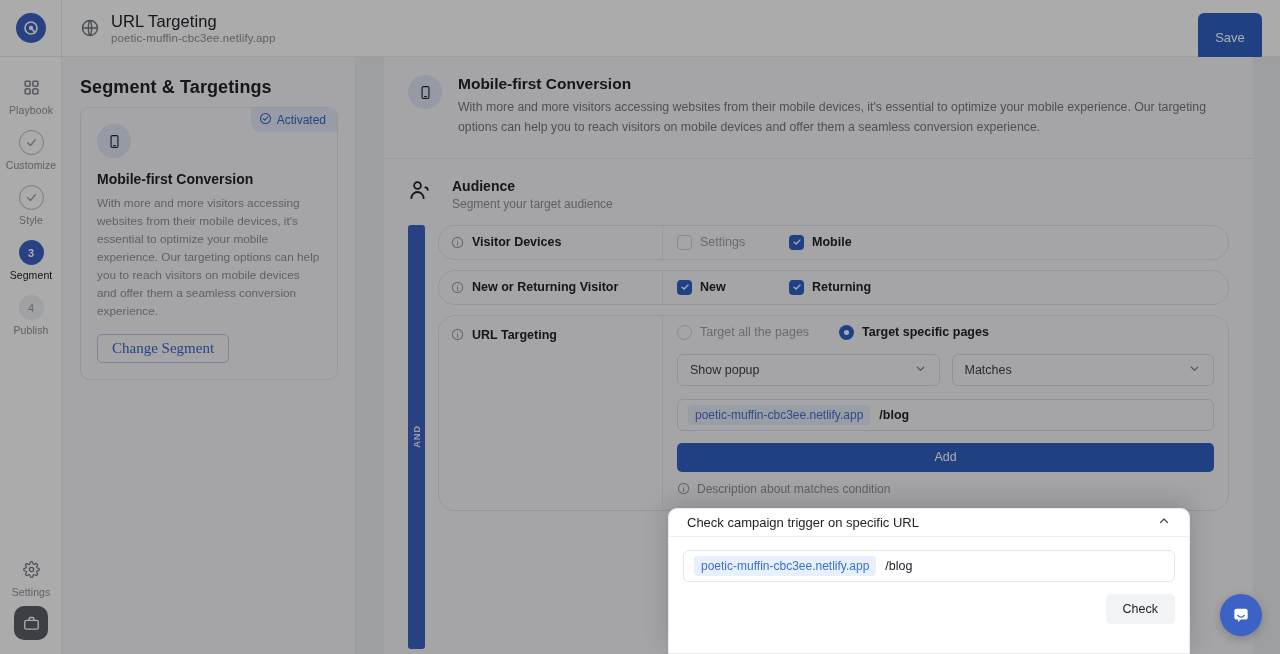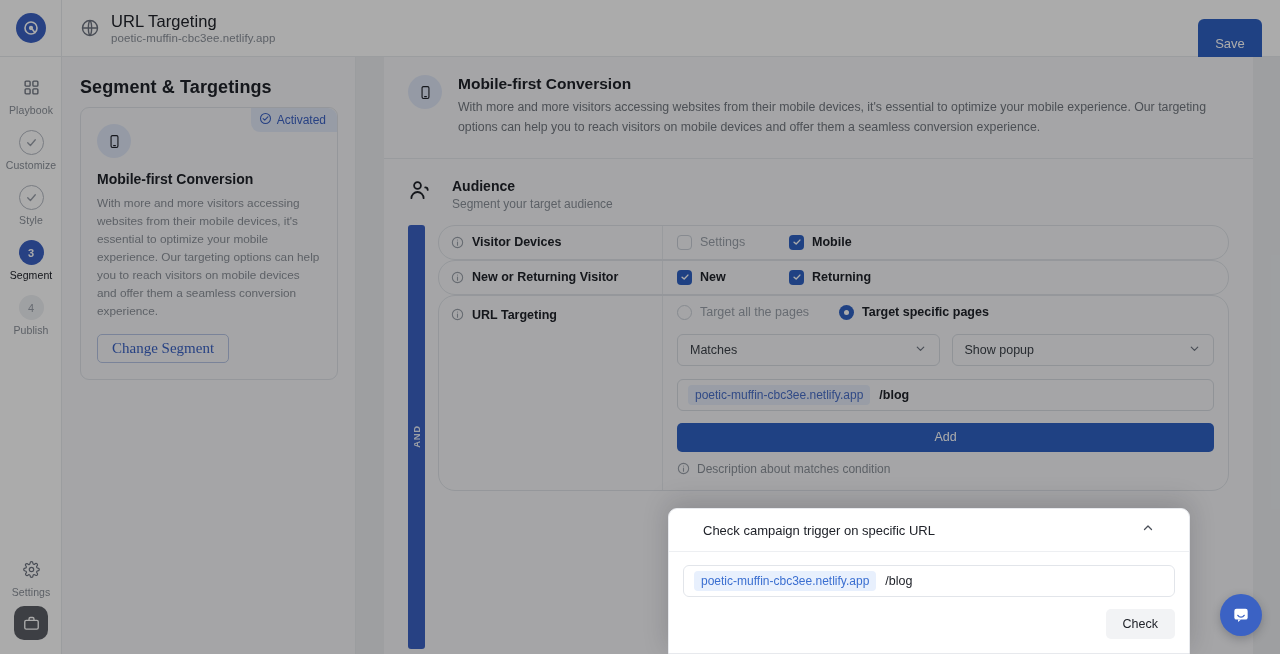--- a/index.html
+++ b/index.html
@@ -44,21 +44,21 @@
   .brand-logo svg { display: block; }
   .topbar-title-wrap {
     display: flex; align-items: center; gap: 11px;
     margin-left: 18px;
   }
   .globe-ico { width: 20px; height: 20px; display: block; color: #6e7480; }
   .topbar-texts { display: flex; flex-direction: column; gap: 1px; }
   .topbar-title { font-size: 16.5px; color: #20232a; letter-spacing: .1px; }
   .topbar-sub { font-size: 11.5px; color: #8a9099; letter-spacing: .1px; }
   .save-btn {
-    position: absolute; right: 18px; top: 19px;
+    position: absolute; right: 18px; top: 13px;
     width: 64px; height: 48px; border-radius: 6px;
     background: #2f62c4; color: #fff;
     font-size: 13px; border: none; cursor: pointer;
     display: flex; align-items: center; justify-content: center;
   }
 
   
   .rail {
     position: absolute; top: 57px; left: 0;
     width: 62px; height: 597px;
@@ -197,21 +197,21 @@
     display: flex; align-items: center; justify-content: center;
   }
   .and-bar span {
     transform: rotate(-90deg);
     font-size: 9.5px; font-weight: 700; color: #e8edf8;
     letter-spacing: .6px;
   }
   .cond-row {
     background: #f6f7f9;
     border: 1px solid #dfe2e8; border-radius: 17px;
-    margin-bottom: 0;
+    margin-bottom: 10px;
     display: flex; align-items: stretch;
     min-height: 34px;
   }
   .cond-left {
     width: 224px; flex: 0 0 224px;
     display: flex; align-items: center; gap: 8px;
     padding: 9px 12px;
     border-right: 1px solid #e4e7ec;
   }
   .cond-name { font-size: 12.5px; font-weight: 700; color: #20232a; }
@@ -273,21 +273,21 @@
     left: 668px; top: 508px;
     width: 522px; height: 146px;
     background: #fff;
     border: 1px solid #e7e9ed;
     border-radius: 9px 9px 0 0;
     box-shadow: 0 -6px 26px rgba(20,24,35,0.18);
     z-index: 100;
     overflow: hidden;
   }
   .cm-head {
-    height: 43px; padding: 0 34px;
+    height: 28px; padding: 0 18px;
     display: flex; align-items: center; justify-content: space-between;
     border-bottom: 1px solid #edeff2; cursor: pointer;
   }
   .cm-head-title { font-size: 13px; color: #20232a; }
   .cm-body { padding: 13px 14px 0 14px; }
   .cm-input {
     height: 32px;
     background: #fff; border: 1px solid #e2e5ea; border-radius: 6px;
     display: flex; align-items: center; gap: 9px; padding: 0 10px;
     cursor: text;
@@ -547,29 +547,29 @@
                 <label class="opt wide">
                   <span class="rb on"></span>
                   <span class="opt-label">Target specific pages</span>
                 </label>
               </div>
             </div>
 
             <div class="url-body">
               <div class="selects">
                 <div class="sel">
-                  <span>Matches</span>
+                  <span>Show popup</span>
                   <span>
                     <svg width="13" height="13" viewBox="0 0 24 24" fill="none" stroke="#6e7480" stroke-width="2.2" stroke-linecap="round" stroke-linejoin="round">
                         <path d="M6 9.5 L12 15.5 L18 9.5"></path>
                       </svg>
                   </span>
                 </div>
                 <div class="sel">
-                  <span>Show popup</span>
+                  <span>Matches</span>
                   <span>
                     <svg width="13" height="13" viewBox="0 0 24 24" fill="none" stroke="#6e7480" stroke-width="2.2" stroke-linecap="round" stroke-linejoin="round">
                         <path d="M6 9.5 L12 15.5 L18 9.5"></path>
                       </svg>
                   </span>
                 </div>
               </div>
 
               <div class="url-input">
                 <span class="url-host">poetic-muffin-cbc3ee.netlify.app</span>

